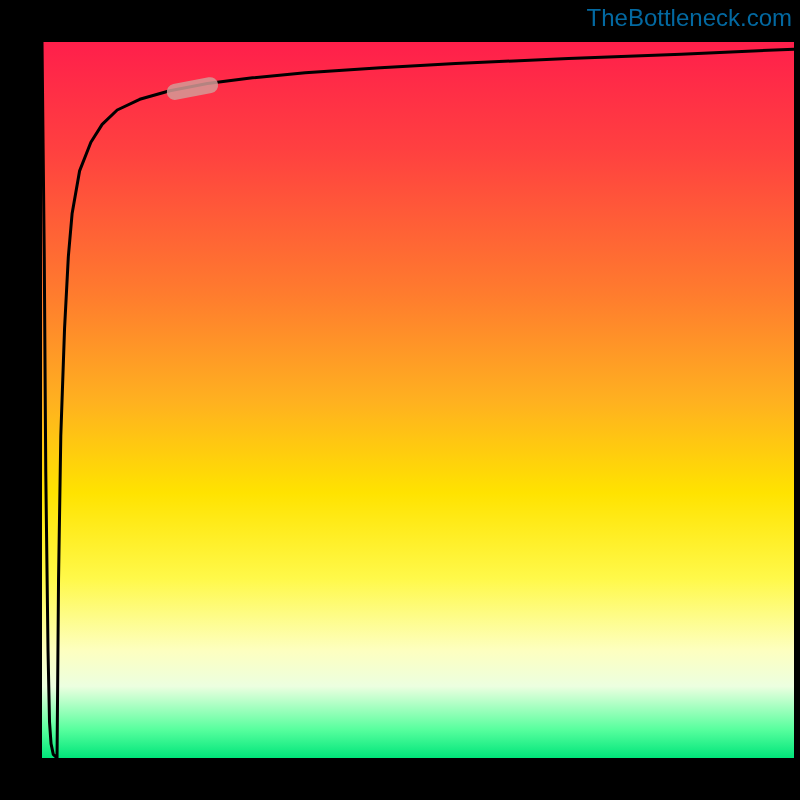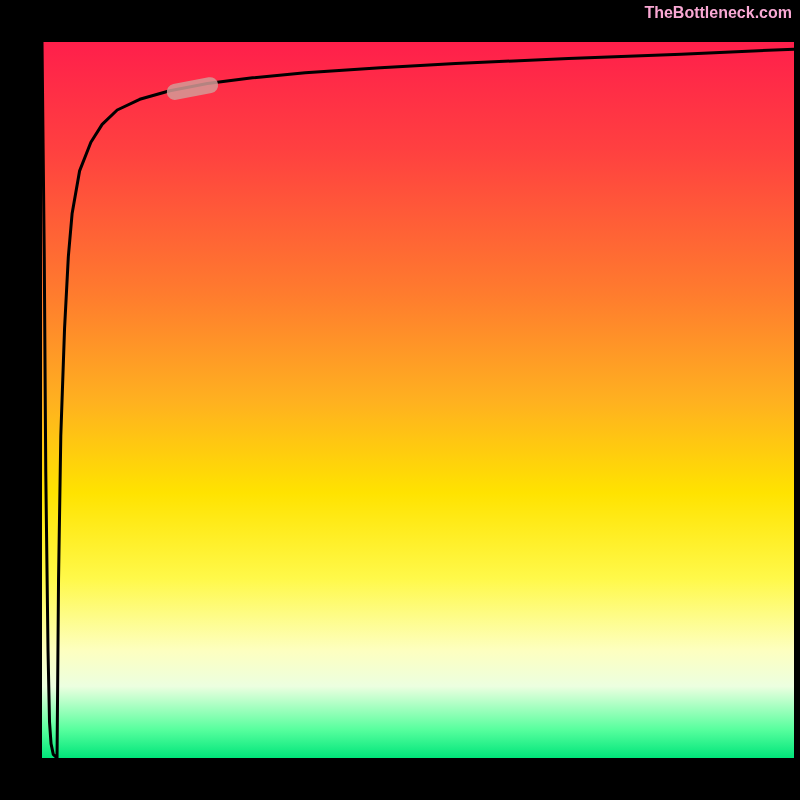--- a/index.html
+++ b/index.html
@@ -41,23 +41,23 @@
     left: 42px;
     top: 42px;
     width: 752px;
     height: 716px;
     pointer-events: none;
   }
   .watermark {
     position: absolute;
     top: 4px;
     right: 8px;
-    color: #f9a8d4;
-    font-size: 16px;
-    font-weight: 700;
+    color: #0369a1;
+    font-size: 24px;
+    font-weight: 400;
     letter-spacing: 0px;
     user-select: none;
   }
 </style>
 </head>
 <body>
 
 <div class="chart-container">
 
   <div class="plot-area"></div>

